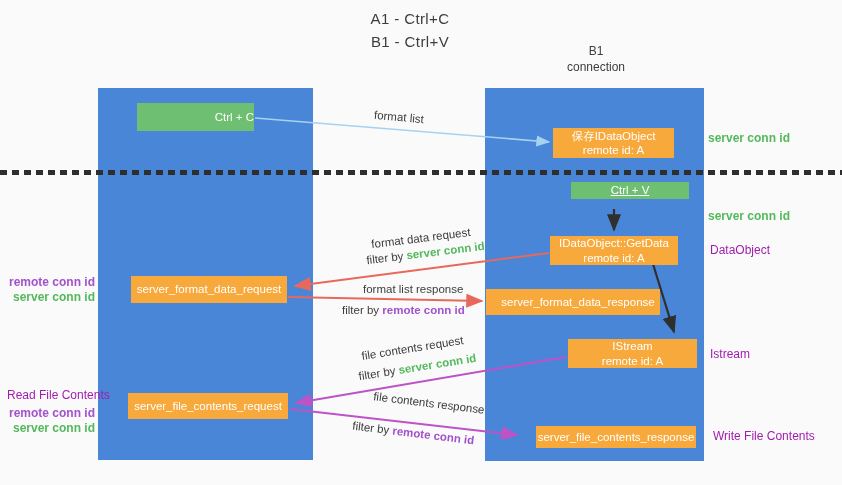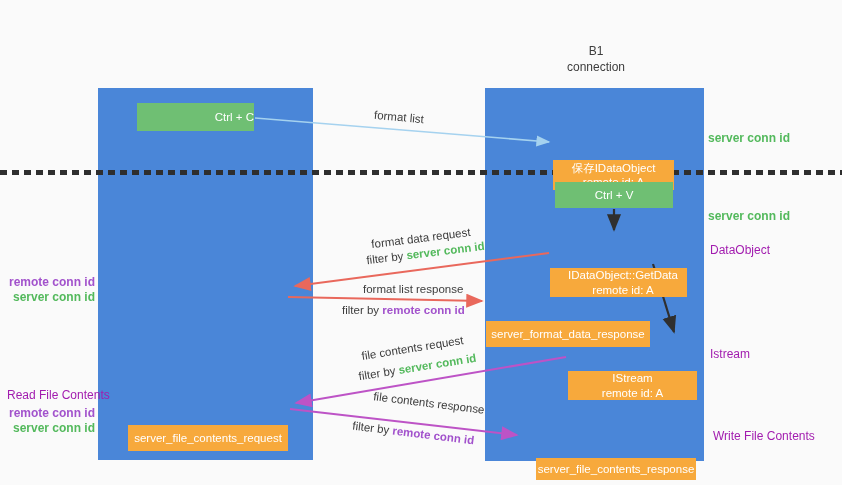--- a/index.html
+++ b/index.html
@@ -11,21 +11,21 @@
   }
   .title { position:absolute; left:345px; top:8px; width:130px; text-align:center;
     font-size:15px; color:var(--text-dark,#3d3d3d); line-height:1.5; letter-spacing:.4px; }
   .hdr { position:absolute; text-align:center; font-size:12px; color:var(--text-dark,#3d3d3d); line-height:1.3; }
   .lifeline { position:absolute; background:var(--lifeline-blue,#4a86d8); }
   .divider { position:absolute; left:0; top:170px; width:842px; height:5px;
     background:repeating-linear-gradient(90deg, var(--divider-dark,#2e2e2e) 0 7px, transparent 7px 12px); }
   .node { position:absolute; display:flex; flex-direction:column; align-items:center; justify-content:center;
     color:#ffffff; font-size:11.5px; text-align:center; line-height:1.25; white-space:nowrap; }
   .green-node  { background:var(--node-green,#6fbf73); }
-  .orange-node { background:var(--node-orange,#f7a93c);margin-top:32px; }
+  .orange-node { background:var(--node-orange,#f7a93c); }
   .alabel { position:absolute; font-size:11.5px; color:var(--text-dark,#3d3d3d); white-space:nowrap; }
   .side-label { position:absolute; font-size:12px; color:#a21caf; white-space:nowrap; }
   .conn-green  { color:var(--accent-green,#53b95c); font-weight:bold; }
   .conn-purple { color:var(--accent-purple,#a252cc); font-weight:bold; }
   .left-ids { position:absolute; left:0; width:95px; text-align:right;
     font-size:12px; font-weight:bold; line-height:1.25; white-space:nowrap; }
   svg.overlay { position:absolute; left:0; top:0; pointer-events:none; }
   .st-blue    { stroke:var(--arrow-lightblue,#a5d2ef); }
   .st-black   { stroke:var(--arrow-black,#2f2f2f); }
   .st-red     { stroke:var(--arrow-red,#e9685c); }
@@ -33,20 +33,24 @@
   .mk-blue    { fill:var(--arrow-lightblue,#a5d2ef); }
   .mk-black   { fill:var(--arrow-black,#2f2f2f); }
   .mk-red     { fill:var(--arrow-red,#e9685c); }
   .mk-magenta { fill:var(--arrow-magenta,#bd53c6); }
 </style>
 </head>
 <body>
 
 <div class="canvas">
 
+  <div class="title">
+    <div>A1 - Ctrl+C</div>
+    <div>B1 - Ctrl+V</div>
+  </div>
 
   <div class="hdr" style="left:546px; top:44px; width:100px;">
     <div>B1</div>
     <div>connection</div>
   </div>
 
   <div class="lifeline" style="left:98px; top:88px; width:215px; height:372px;"></div>
   <div class="lifeline" style="left:485px; top:88px; width:219px; height:373px;"></div>
 
   <div class="divider"></div>
@@ -75,28 +79,31 @@
     <line class="st-magenta" x1="290" y1="409" x2="517" y2="435" stroke-width="2" marker-end="url(#m-magenta)"></line>
   </svg>
 
   <div class="node green-node" style="left:137px; top:103px; width:117px; height:28px;align-items:flex-end;">
     <div>Ctrl + C</div>
   </div>
   <div class="node orange-node" style="left:553px; top:128px; width:121px; height:30px;">
     <div>保存IDataObject</div>
     <div>remote id: A</div>
   </div>
-  <div class="node green-node" style="left:555px; top:182px; width:118px; height:26px;">
+  <div class="node green-node" style="left:571px; top:182px; width:118px; height:17px;text-decoration:underline;">
     <div>Ctrl + V</div>
   </div>
-  <div class="node orange-node" style="left:550px; top:236px; width:128px; height:29px;padding-left:9px;">
+  <div class="node orange-node" style="left:550px; top:236px; width:128px; height:29px;">
     <div>IDataObject::GetData</div>
     <div>remote id: A</div>
   </div>
-  <div class="node orange-node" style="left:486px; top:289px; width:164px; height:26px;">
+  <div class="node orange-node" style="left:131px; top:276px; width:156px; height:27px;">
+    <div>server_format_data_request</div>
+  </div>
+  <div class="node orange-node" style="left:486px; top:289px; width:164px; height:26px;padding-left:10px;">
     <div>server_format_data_response</div>
   </div>
   <div class="node orange-node" style="left:568px; top:339px; width:129px; height:29px;">
     <div>IStream</div>
     <div>remote id: A</div>
   </div>
   <div class="node orange-node" style="left:128px; top:393px; width:160px; height:26px;">
     <div>server_file_contents_request</div>
   </div>
   <div class="node orange-node" style="left:536px; top:426px; width:160px; height:22px;">

